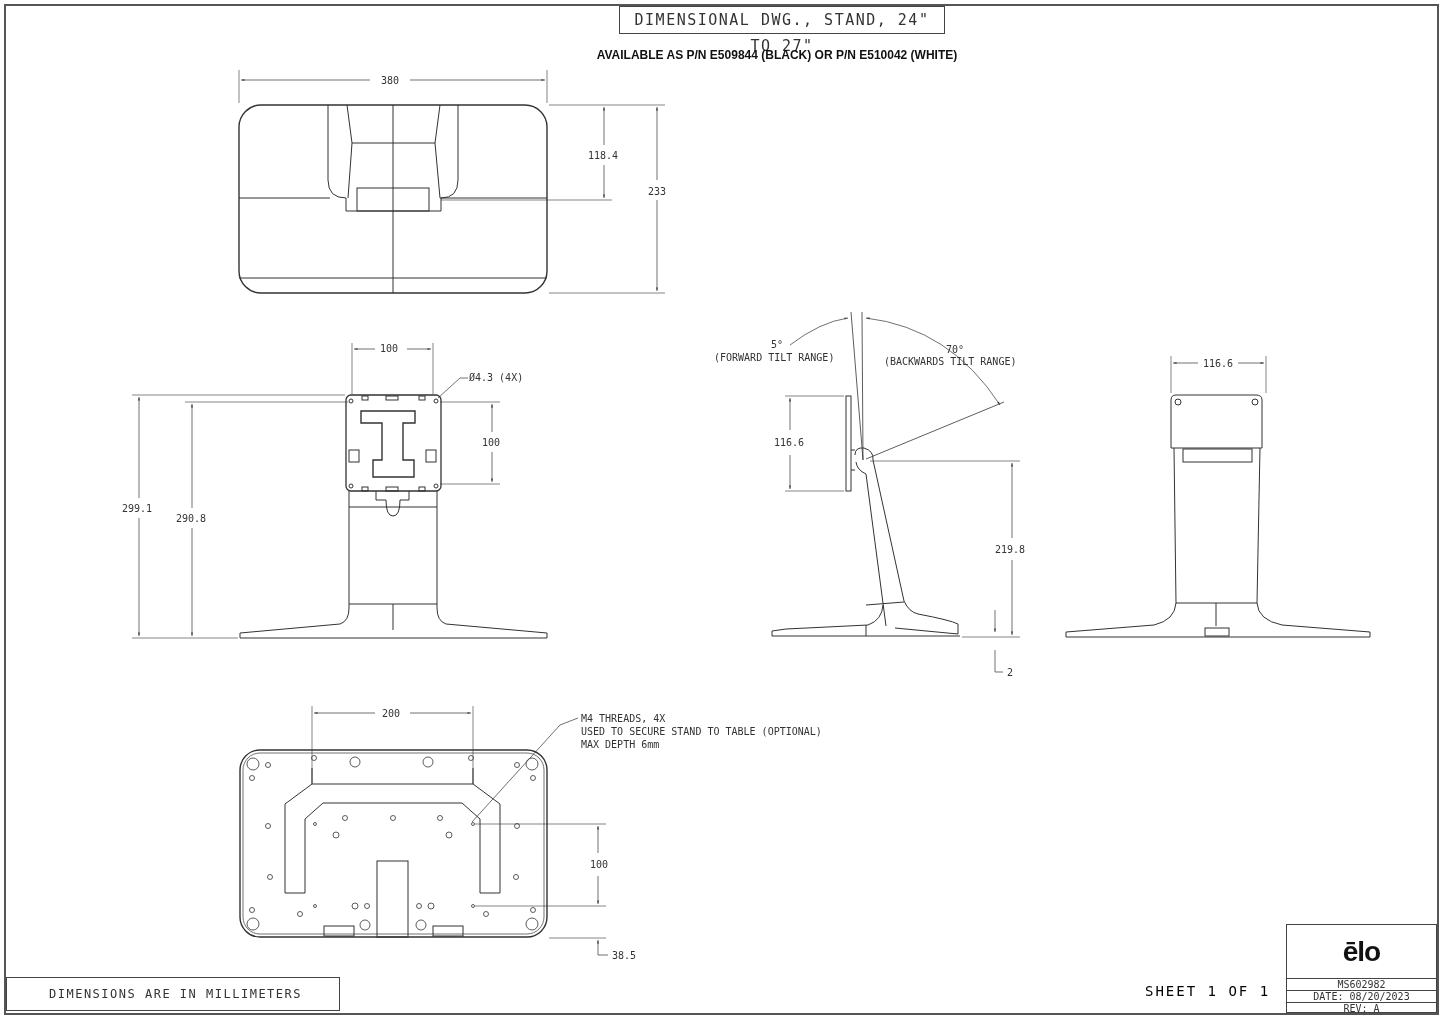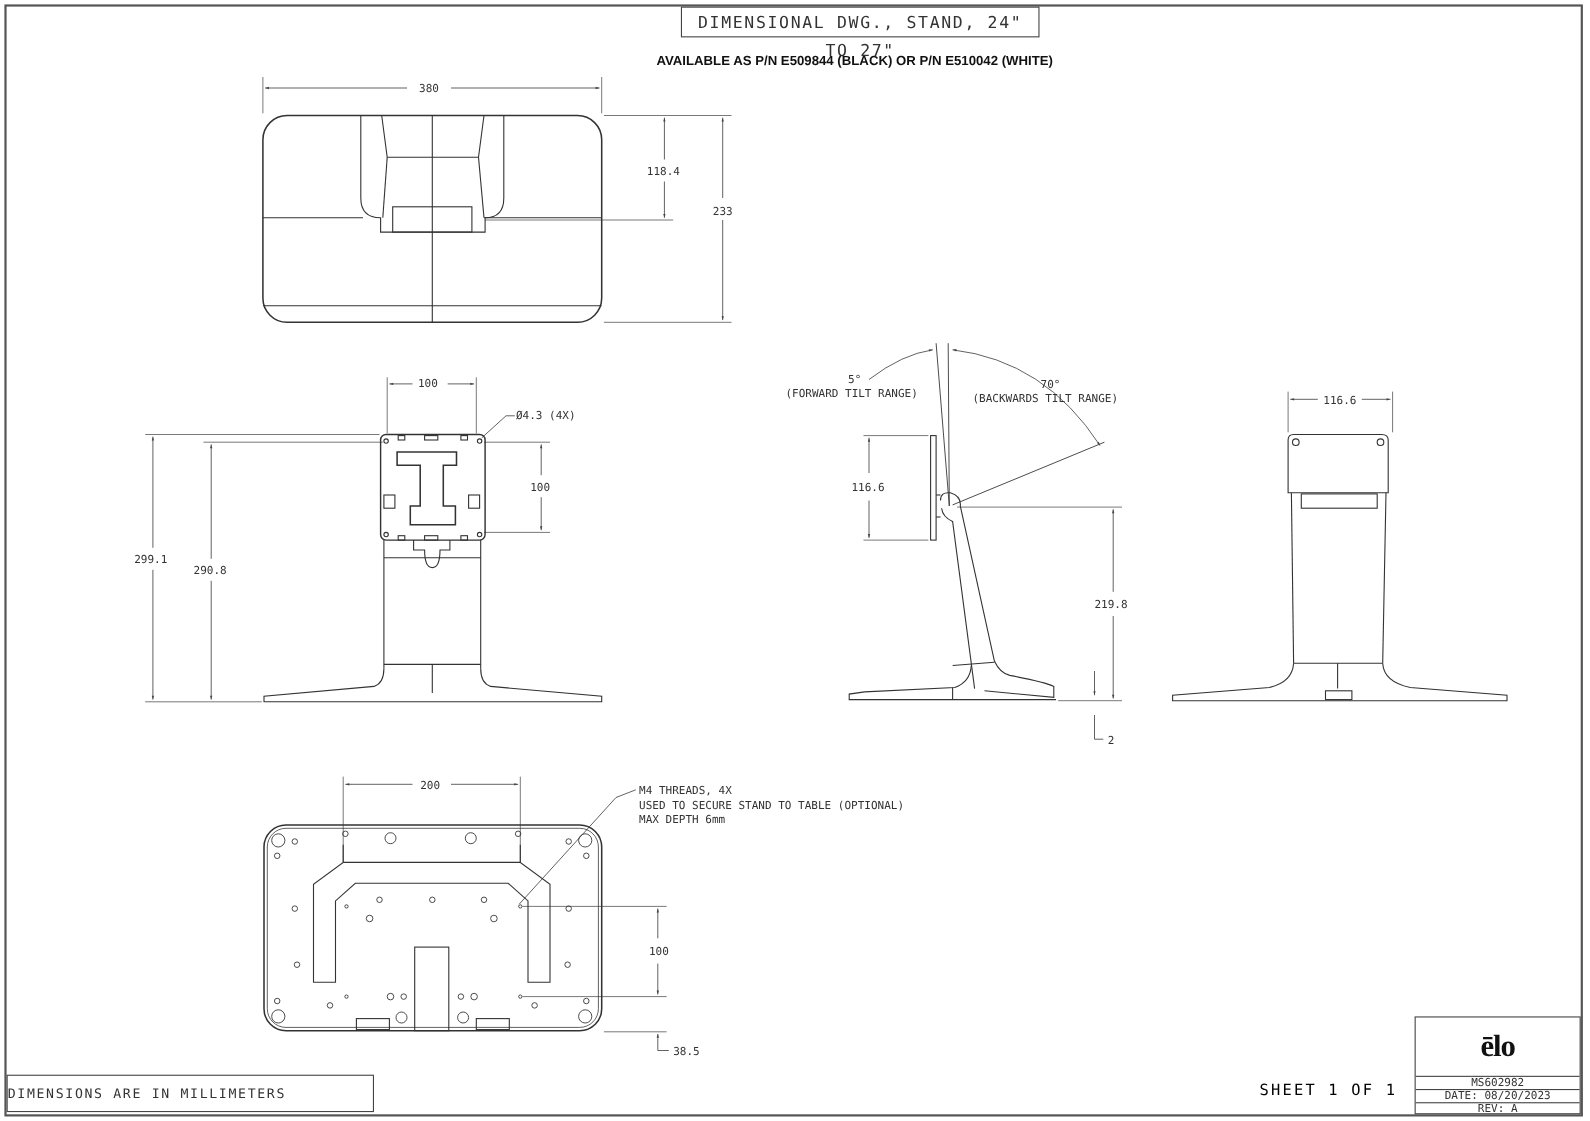--- a/index.html
+++ b/index.html
@@ -3,24 +3,24 @@
 <meta charset="utf-8">
 <style>
   html,body{margin:0;padding:0;background:#fff;}
   body{width:1445px;height:1019px;position:relative;overflow:hidden;font-family:"DejaVu Sans Mono","Liberation Mono",monospace;color:#222;}
   .frame{position:absolute;left:4px;top:4px;width:1435px;height:1011px;border:2px solid #555;box-sizing:border-box;}
   .title-box{position:absolute;left:619px;top:6px;width:326px;height:28px;border:1px solid #444;box-sizing:border-box;font-size:15px;letter-spacing:1.5px;line-height:26px;text-align:center;color:#333;font-family:"DejaVu Sans Mono",monospace;}
   .subtitle{position:absolute;left:532px;top:48px;width:490px;text-align:center;font-family:"Liberation Sans",sans-serif;font-weight:bold;font-size:12px;color:#111;}
   svg.drawing{position:absolute;left:0;top:0;}
   .dim{font-family:"DejaVu Sans Mono",monospace;font-size:10px;fill:#333;}
   .note{font-family:"DejaVu Sans Mono",monospace;font-size:10px;fill:#333;}
-  .units-box{position:absolute;left:6px;top:977px;width:334px;height:34px;border:1px solid #444;box-sizing:border-box;font-size:12px;letter-spacing:1.5px;line-height:32px;color:#333;}
+  .units-box{position:absolute;left:6px;top:977px;width:334px;height:34px;border:1px solid #444;box-sizing:border-box;font-size:12px;letter-spacing:1.5px;line-height:32px;padding-left:42px;color:#333;}
   .sheet{position:absolute;left:1145px;top:983px;font-size:14px;letter-spacing:2px;color:#000000;}
   .tblock{position:absolute;left:1286px;top:924px;width:151px;height:89px;border:1px solid #444;box-sizing:border-box;}
-  .logo{position:absolute;left:0;top:0;width:100%;height:53px;display:flex;align-items:center;justify-content:center;font-family:Liberation Serif, serif;font-weight:bold;font-size:28px;letter-spacing:-1px;color:#111;}
+  .logo{position:absolute;left:0;top:0;width:100%;height:53px;display:flex;align-items:center;justify-content:center;font-family:Liberation Sans, sans-serif;font-weight:bold;font-size:28px;letter-spacing:-1px;color:#111;}
   .trow{position:absolute;left:0;width:100%;height:12px;border-top:1px solid #444;font-size:10px;line-height:12px;text-align:center;color:#333;}
 </style>
 </head>
 <body>
 
 <div class="frame"></div>
 
 <div class="title-box">DIMENSIONAL DWG., STAND, 24" TO 27"</div>
 <div class="subtitle">AVAILABLE AS P/N E509844 (BLACK) OR P/N E510042 (WHITE)</div>
 

